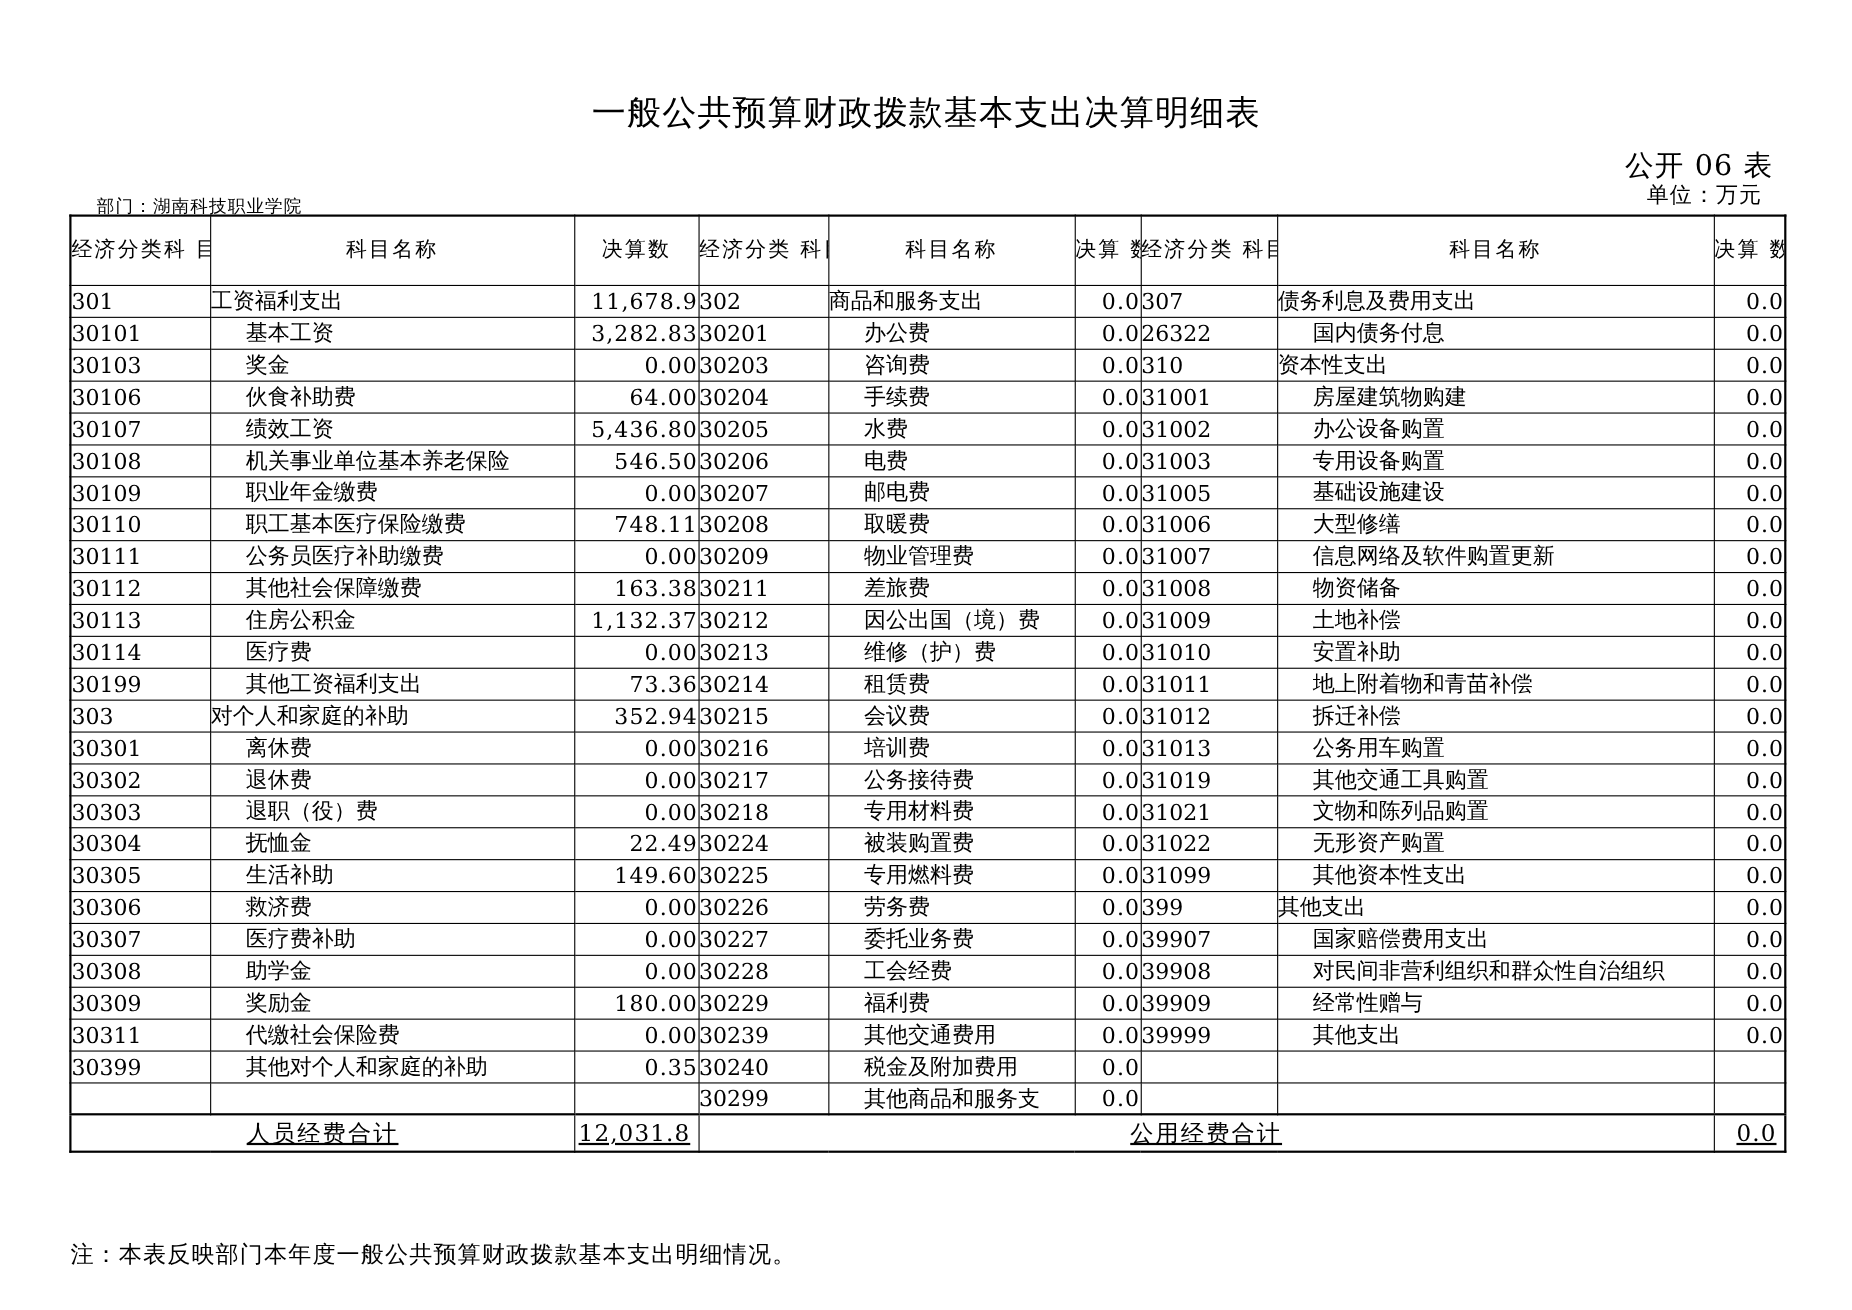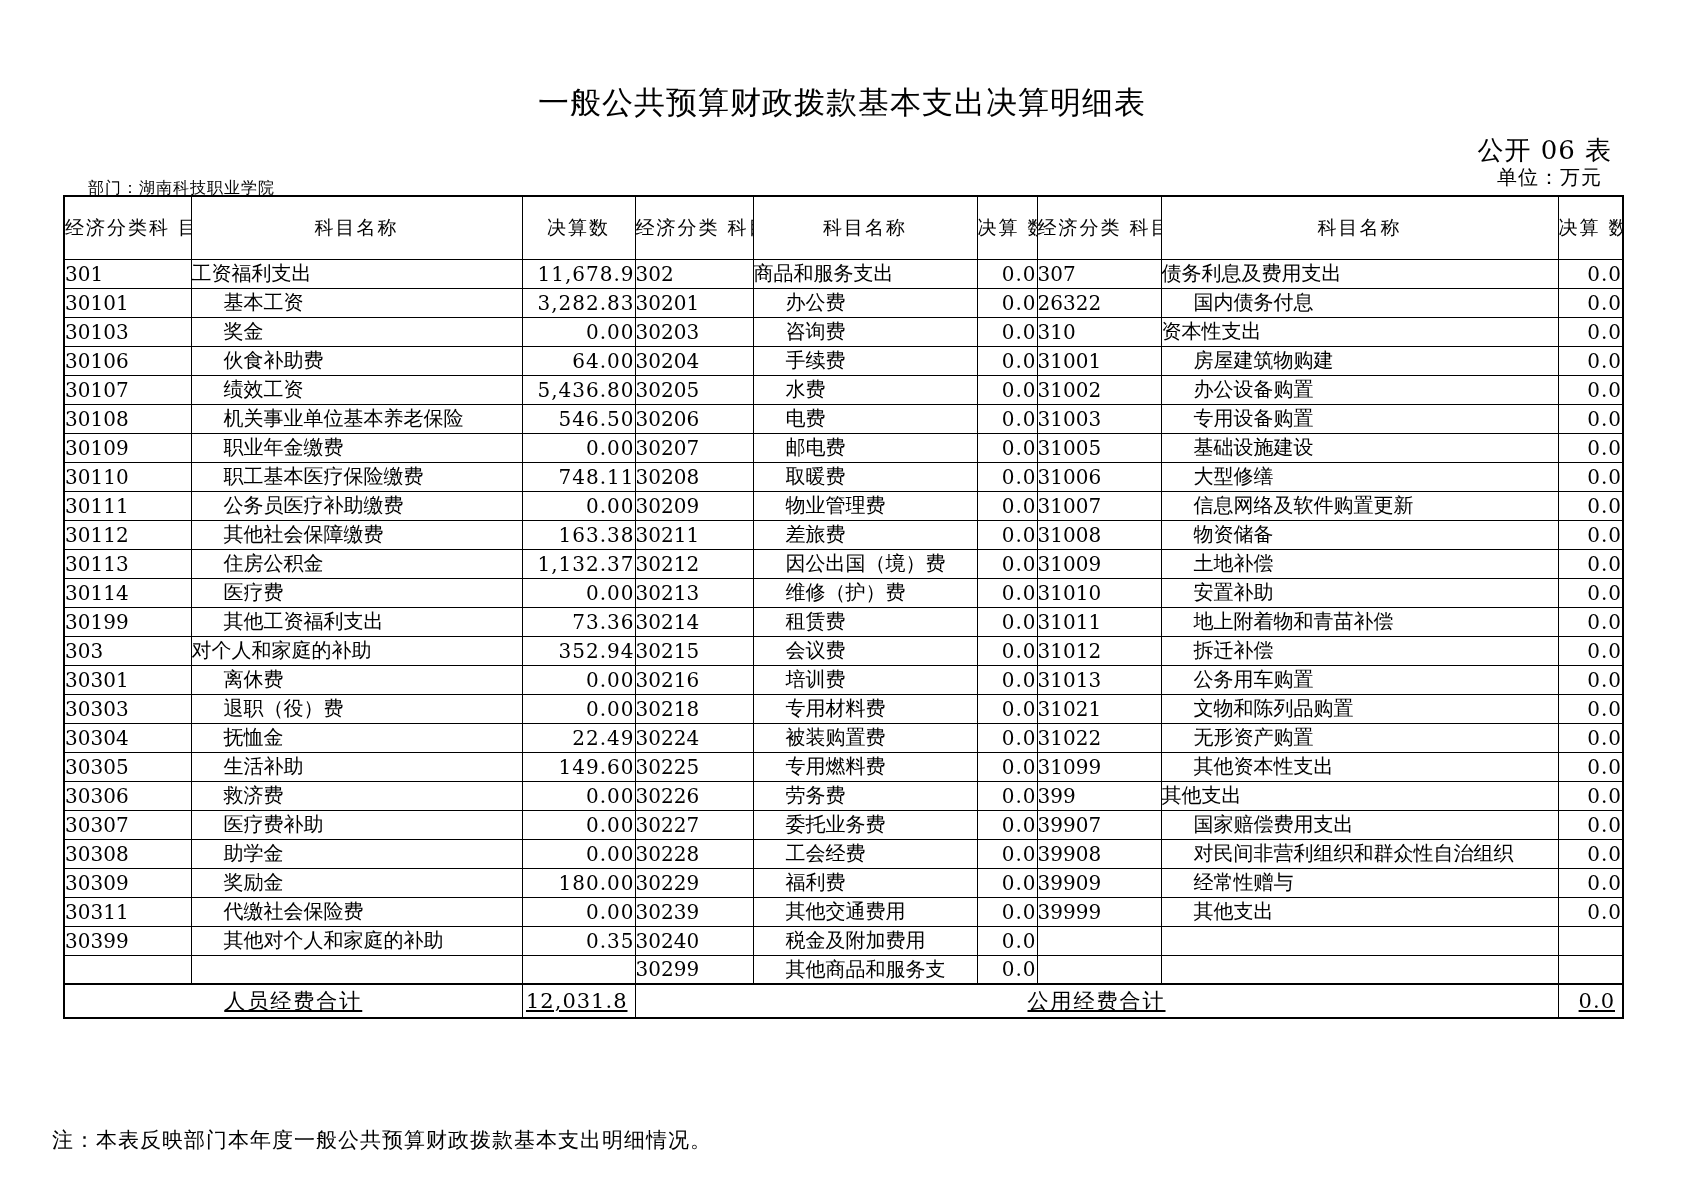--- a/index.html
+++ b/index.html
@@ -49,21 +49,21 @@
   tbody tr{height:29px;}
   td.code{font-size:20px;text-align:left;padding-left:8px;}
   td.name{font-size:20px;text-align:left;padding-left:10px;}
   td.name.sub{padding-left:32px;}
   td.val{font-size:20px;text-align:right;padding-right:7px;letter-spacing:1px;}
   tr.totals{height:34px;}
   tr.totals td{border-top:2px solid #000;font-size:21px;text-decoration:underline;}
   tr.totals td.tlabel{text-align:center;letter-spacing:2px;}
   tr.totals td.tval{text-align:right;padding-right:7px;letter-spacing:1px;}
   .note{
-    position:absolute;top:1126px;left:52px;
+    position:absolute;top:1126px;left:64px;
     font-size:21px;letter-spacing:1px;
   }
 </style>
 </head>
 <body>
 
 <div class="sheet">
 
   <div class="title">一般公共预算财政拨款基本支出决算明细表</div>
   <div class="dept">部门：湖南科技职业学院</div>
@@ -261,20 +261,31 @@
           <td class="name sub">离休费</td>
           <td class="val">0.00</td>
           <td class="code">30216</td>
           <td class="name sub">培训费</td>
           <td class="val">0.0</td>
           <td class="code">31013</td>
           <td class="name sub">公务用车购置</td>
           <td class="val">0.0</td>
         </tr>
         <tr>
+          <td class="code">30302</td>
+          <td class="name sub">退休费</td>
+          <td class="val">0.00</td>
+          <td class="code">30217</td>
+          <td class="name sub">公务接待费</td>
+          <td class="val">0.0</td>
+          <td class="code">31019</td>
+          <td class="name sub">其他交通工具购置</td>
+          <td class="val">0.0</td>
+        </tr>
+        <tr>
           <td class="code">30303</td>
           <td class="name sub">退职（役）费</td>
           <td class="val">0.00</td>
           <td class="code">30218</td>
           <td class="name sub">专用材料费</td>
           <td class="val">0.0</td>
           <td class="code">31021</td>
           <td class="name sub">文物和陈列品购置</td>
           <td class="val">0.0</td>
         </tr>

